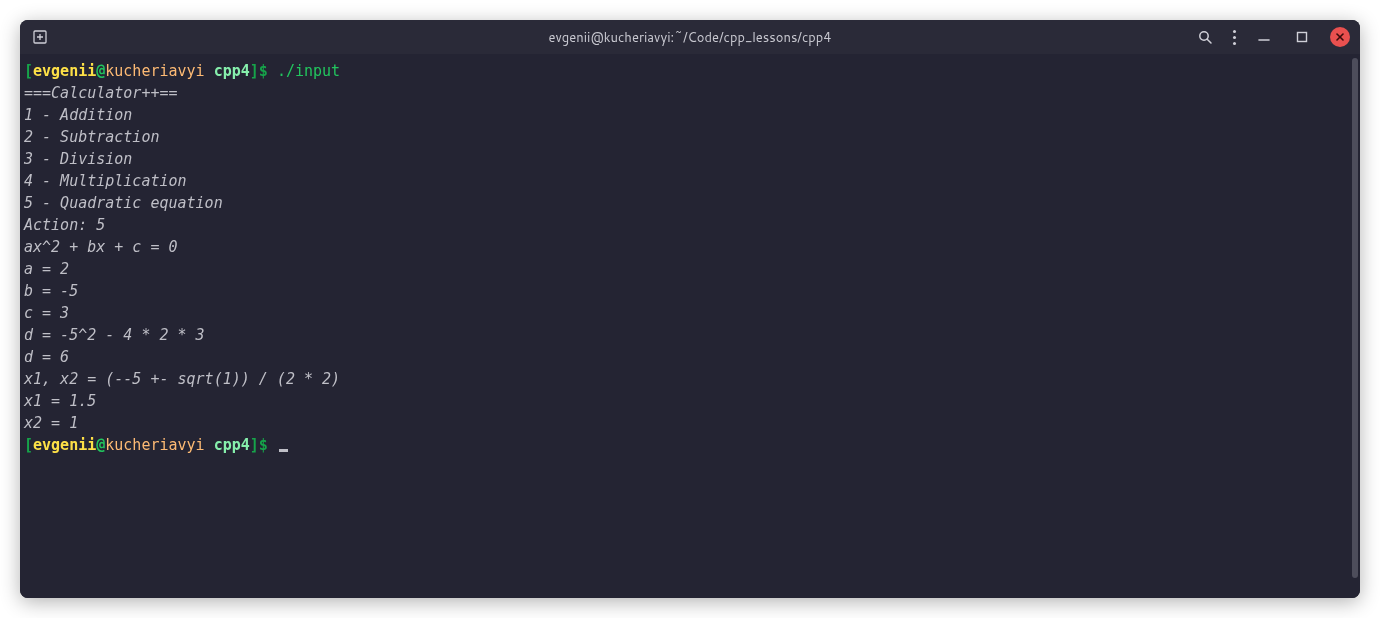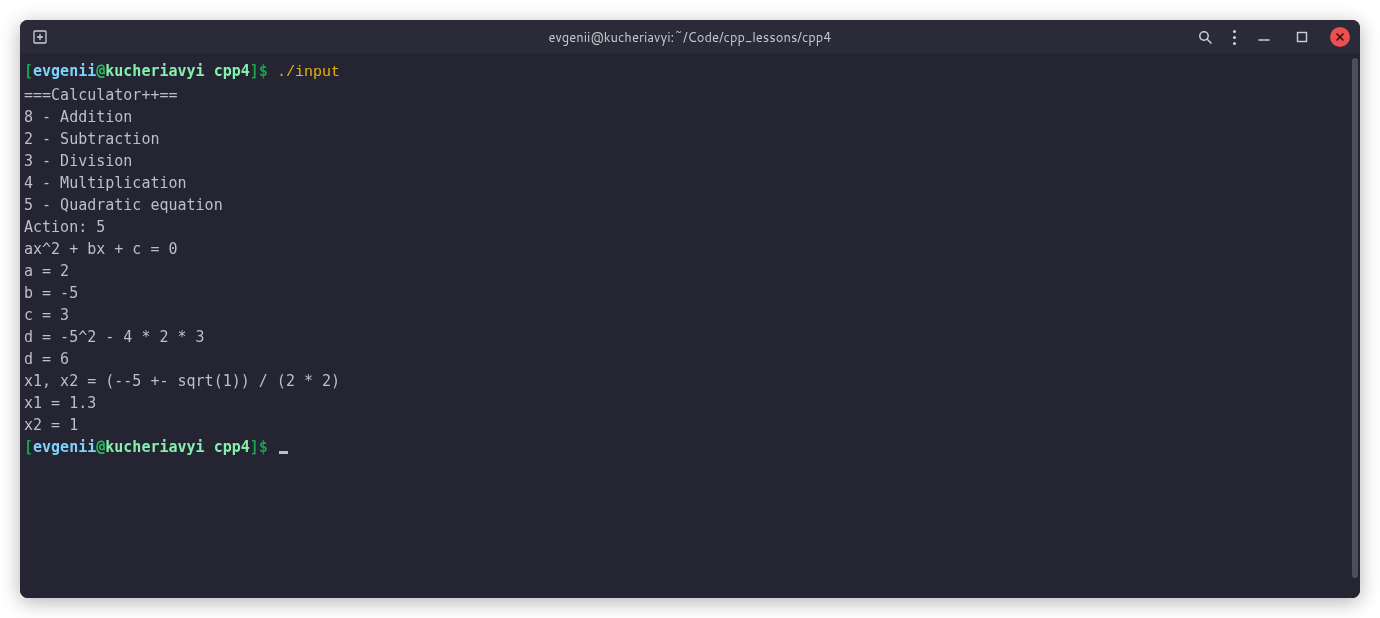--- a/index.html
+++ b/index.html
@@ -81,27 +81,27 @@
     overflow: hidden;
   }
   .terminal-content {
     padding: 6px 4px 6px 4px;
     font-size: 15px;
     line-height: 22px;
     white-space: pre;
     color: #bfbfc7;
   }
   .prompt-br { color: #16a34a; font-weight: bold; }
-  .prompt-user { color: #7dd3fc; font-weight: bold; }
+  .prompt-user { color: #fde047; font-weight: bold; }
   .prompt-at { color: #22c55e; font-weight: bold; }
-  .prompt-host { color: #86efac; font-weight: bold; }
+  .prompt-host { color: #fdba74; font-weight: normal; }
   .prompt-dir { color: #86efac; font-weight: bold; }
   .prompt-symbol { color: #16a34a; font-weight: bold; }
-  .cmd { color: #eab308; font-family: Liberation Mono, monospace; }
-  .output { color: #bfbfc7; }
+  .cmd { color: #22c55e; }
+  .output { color: #bfbfc7; font-style: italic; }
   .cursor {
     display:inline-block;
     width: 9px; height: 3px;
     background: #bfbfc7;
     vertical-align: -2px;
     margin-left: 2px;
   }
   .scrollbar {
     position:absolute;
     right:2px;
@@ -157,32 +157,32 @@
           <line x1="2" y1="2" x2="8" y2="8" stroke="#3a0c0c" stroke-width="1.6" stroke-linecap="round"></line>
           <line x1="8" y1="2" x2="2" y2="8" stroke="#3a0c0c" stroke-width="1.6" stroke-linecap="round"></line>
         </svg>
       </div>
     </div>
   </div>
 
   <div class="terminal-area">
     <div class="terminal-content"><span class="prompt-br">[</span><span class="prompt-user">evgenii</span><span class="prompt-at">@</span><span class="prompt-host">kucheriavyi</span><span class="prompt-dir"> </span><span class="prompt-dir">cpp4</span><span class="prompt-br">]</span><span class="prompt-symbol">$</span> <span class="cmd">./input</span>
 <span class="output">===Calculator++==</span>
-<span class="output">8 - Addition</span>
+<span class="output">1 - Addition</span>
 <span class="output">2 - Subtraction</span>
 <span class="output">3 - Division</span>
 <span class="output">4 - Multiplication</span>
 <span class="output">5 - Quadratic equation</span>
 <span class="output">Action: 5</span>
 <span class="output">ax^2 + bx + c = 0</span>
 <span class="output">a = 2</span>
 <span class="output">b = -5</span>
 <span class="output">c = 3</span>
 <span class="output">d = -5^2 - 4 * 2 * 3</span>
 <span class="output">d = 6</span>
 <span class="output">x1, x2 = (--5 +- sqrt(1)) / (2 * 2)</span>
-<span class="output">x1 = 1.3</span>
+<span class="output">x1 = 1.5</span>
 <span class="output">x2 = 1</span>
 <span class="prompt-br">[</span><span class="prompt-user">evgenii</span><span class="prompt-at">@</span><span class="prompt-host">kucheriavyi</span><span class="prompt-dir"> </span><span class="prompt-dir">cpp4</span><span class="prompt-br">]</span><span class="prompt-symbol">$</span> <span class="cursor"></span></div>
     <div class="scrollbar"></div>
   </div>
 
 </div>
 
 </body></html>

